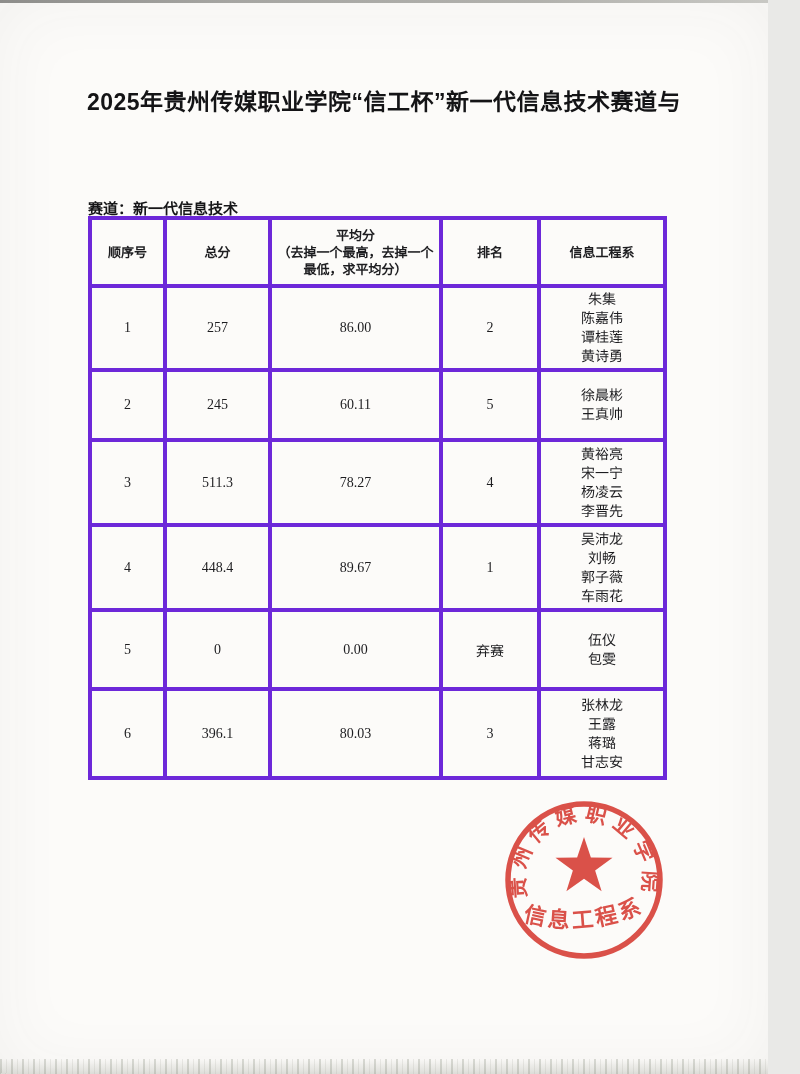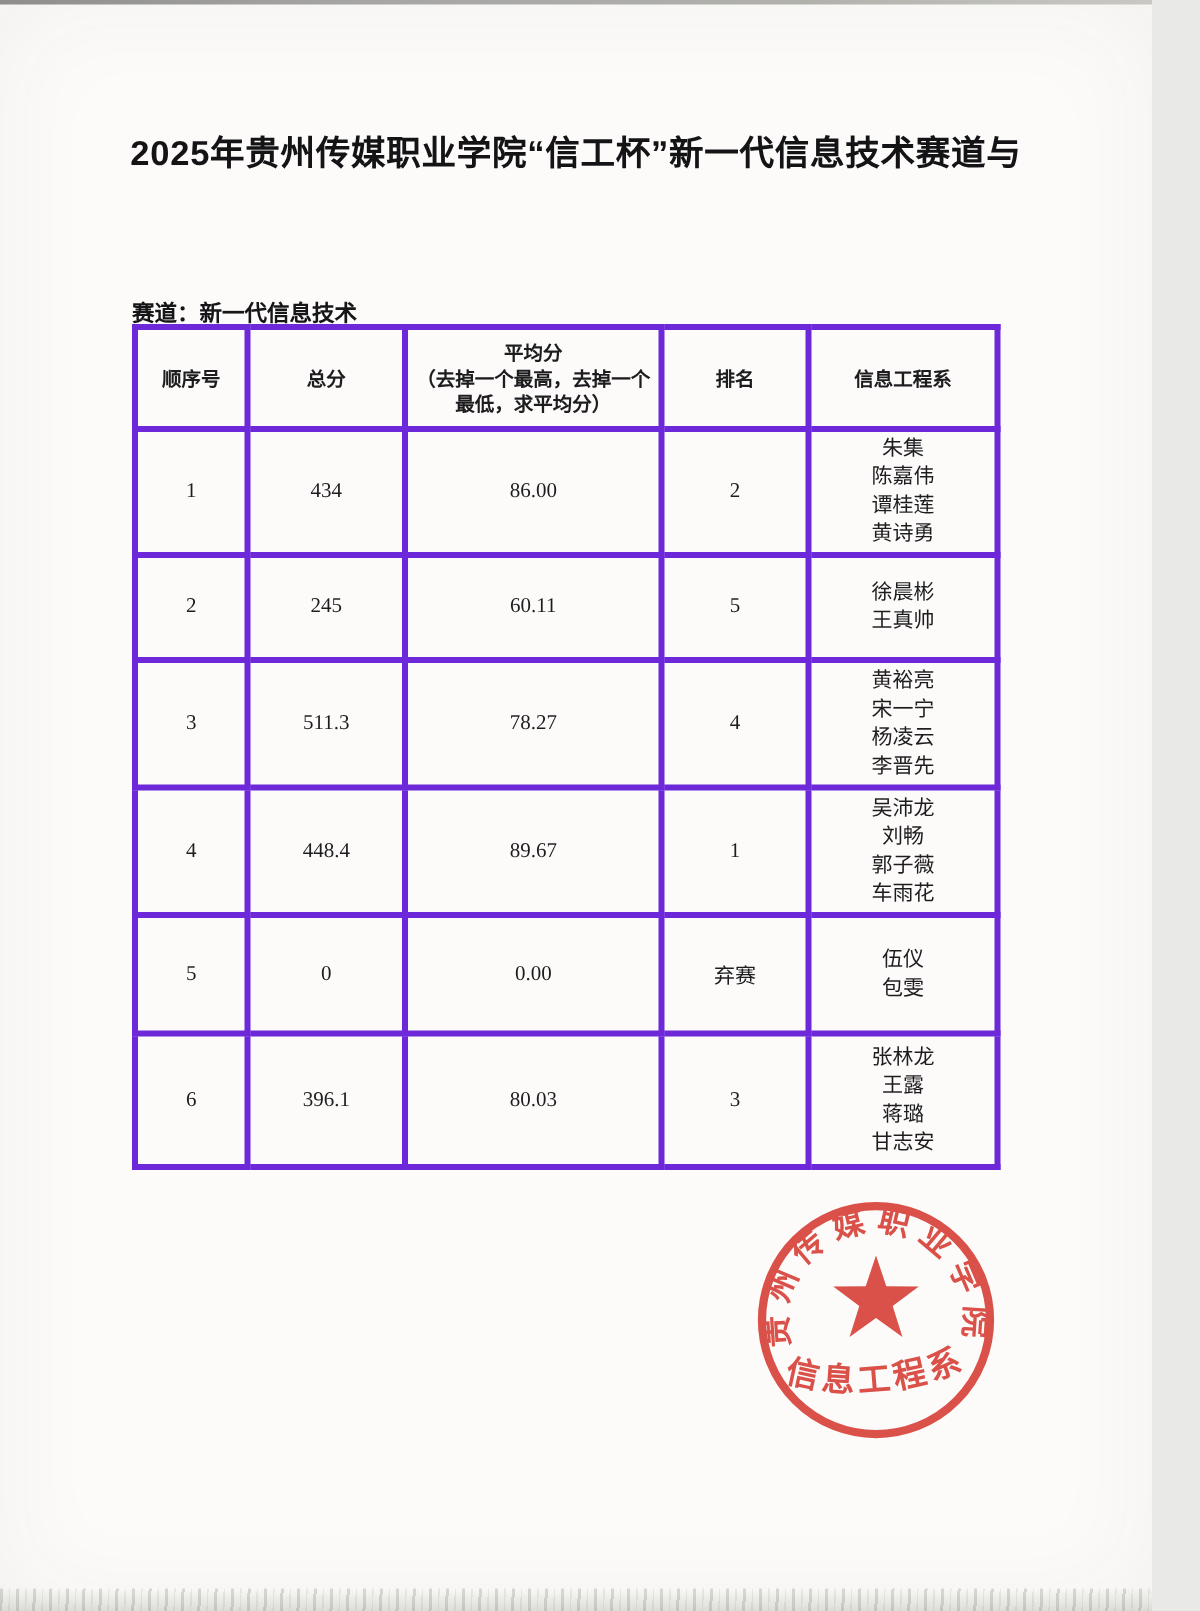--- a/index.html
+++ b/index.html
@@ -93,21 +93,21 @@
           <th>总分</th>
           <th>平均分
 （去掉一个最高，去掉一个最低，求平均分）</th>
           <th>排名</th>
           <th>信息工程系</th>
         </tr>
     </thead>
     <tbody>
         <tr>
           <td>1</td>
-          <td>434</td>
+          <td>257</td>
           <td>86.00</td>
           <td>2</td>
           <td class="members">朱集
 陈嘉伟
 谭桂莲
 黄诗勇</td>
         </tr>
         <tr>
           <td>2</td>
           <td>245</td>

